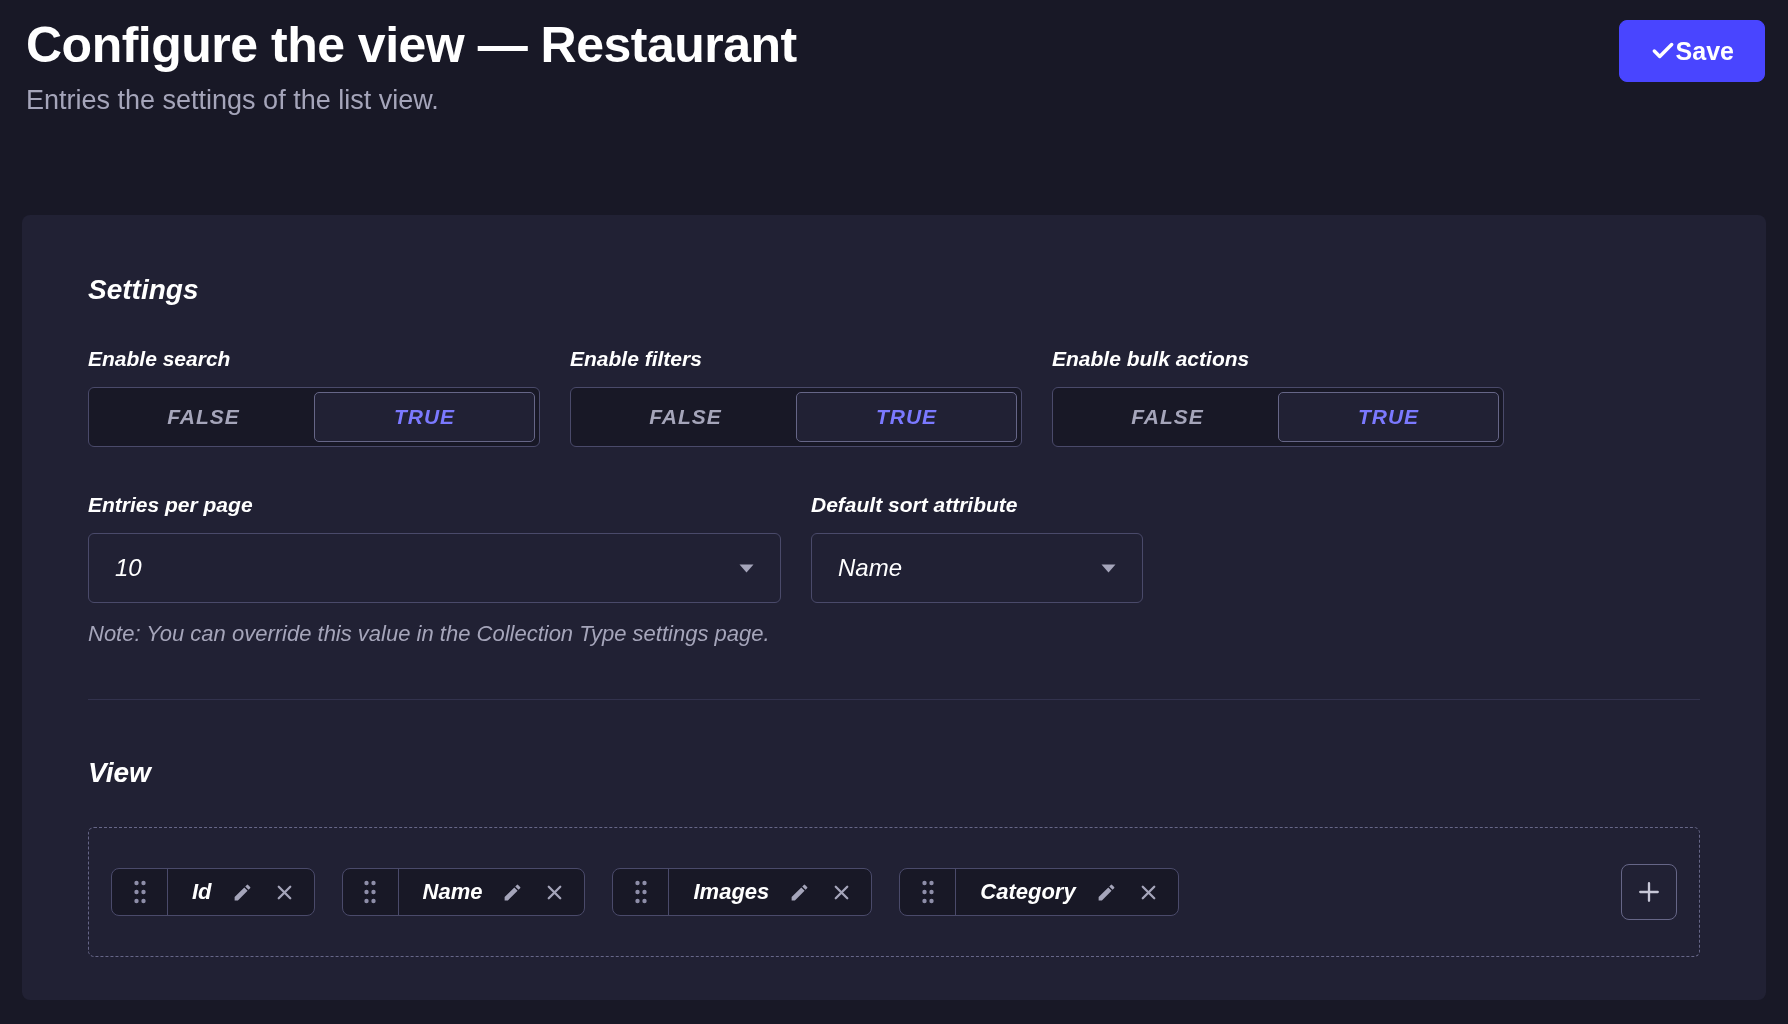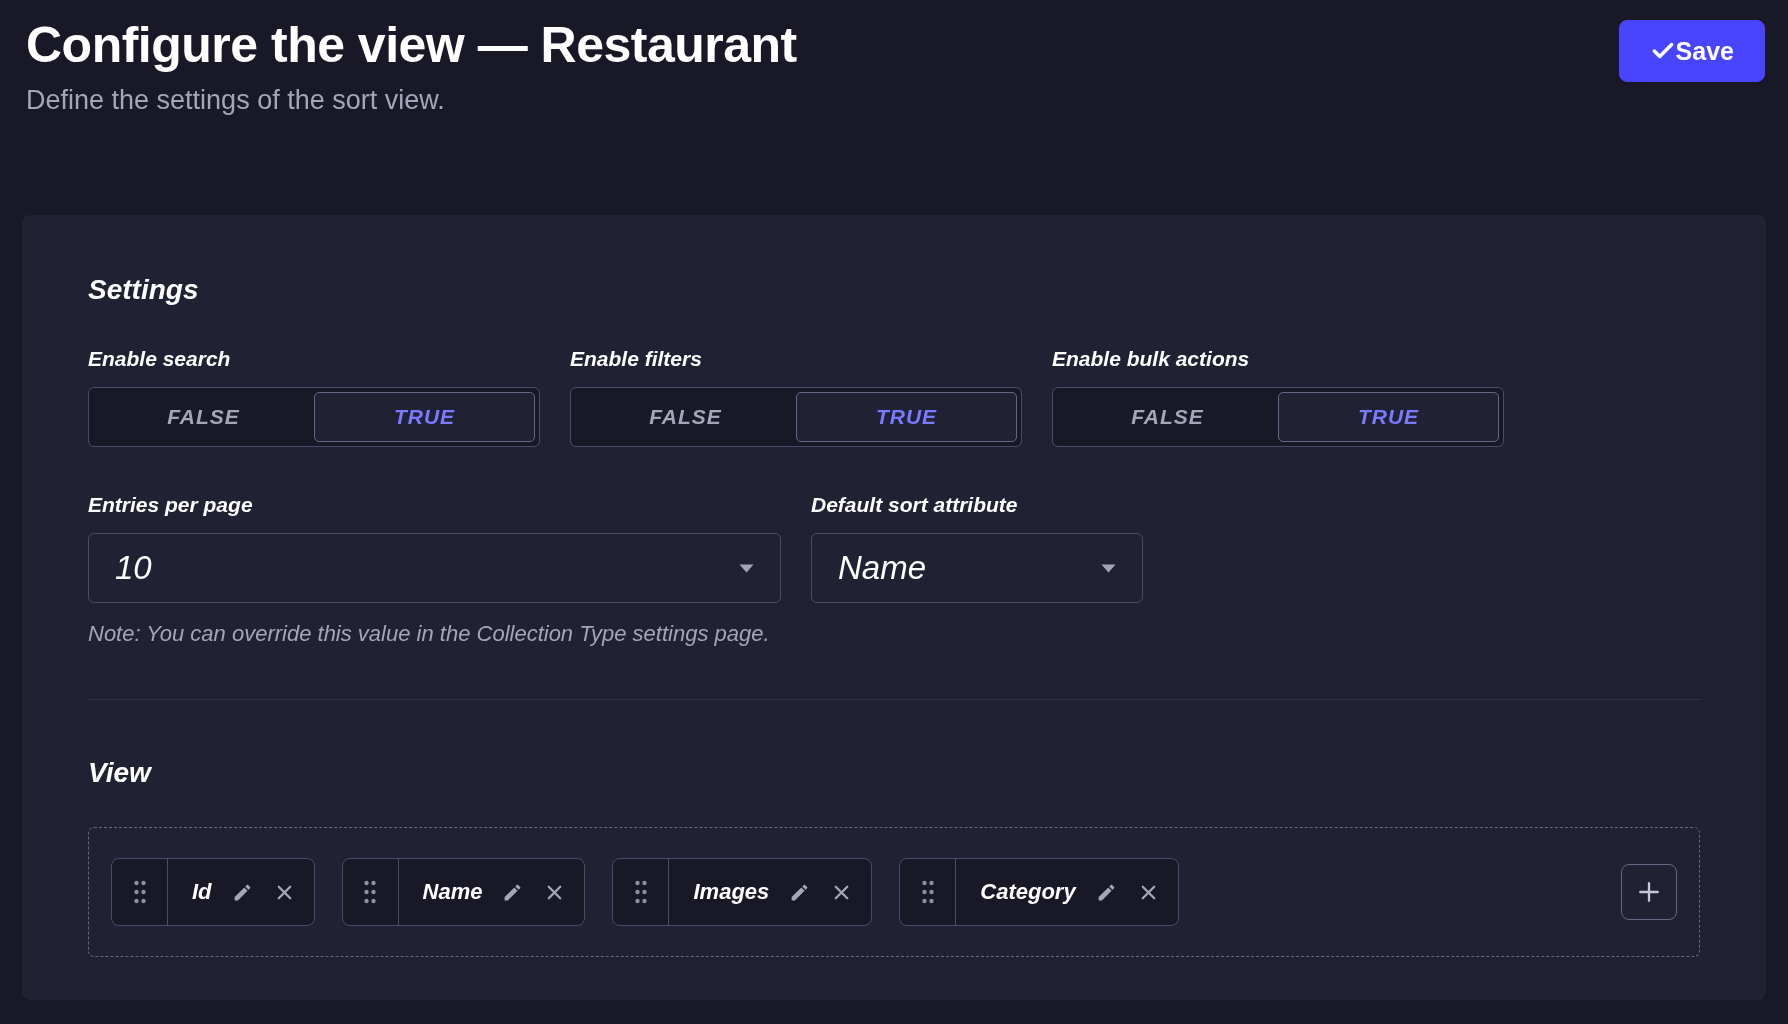--- a/index.html
+++ b/index.html
@@ -74,21 +74,21 @@
     color: #7b79ff;
   }
 
   .select-box {
     height: 70px;
     background: #212134;
     border: 1px solid #4a4a6a;
     border-radius: 6px;
     display: flex; align-items: center;
     padding: 0 26px;
-    font-size: 33px; color: #ffffff;
+    font-size: 24px; color: #ffffff;
     cursor: pointer;
   }
   .select-box .chev { margin-left: auto; }
   .note {
     margin-top: 18px;
     font-size: 22px; line-height: 26px;
     color: #a5a5ba; font-weight: 400;
   }
 
   
@@ -98,21 +98,21 @@
   .dashed-zone {
     margin-top: 37px;
     height: 130px;
     border: 1px dashed #666687;
     border-radius: 6px;
     display: flex; align-items: center;
     padding: 0 22px;
     gap: 27px;
   }
   .chip {
-    height: 68px;
+    height: 48px;
     background: #181826;
     border: 1px solid #4a4a6a;
     border-radius: 8px;
     display: flex; align-items: center;
     overflow: hidden;
   }
   .chip-handle {
     align-self: stretch;
     width: 56px;
     display: flex; align-items: center; justify-content: center;
@@ -138,21 +138,21 @@
     border-radius: 8px;
     display: flex; align-items: center; justify-content: center;
     cursor: pointer;
   }
 </style>
 </head>
 <body>
 
 <div class="header">
   <div class="page-title">Configure the view — Restaurant</div>
-  <div class="page-subtitle">Define the settings of the sort view.</div>
+  <div class="page-subtitle">Entries the settings of the list view.</div>
   <button class="save-btn">
     <span style="display:flex;">
       <svg width="26" height="26" viewBox="0 0 24 24">
           <path d="M20 6L9 17l-5-5" stroke="#ffffff" stroke-width="3.2" fill="none" stroke-linecap="round" stroke-linejoin="round"></path>
         </svg>
     </span>
     <span>Save</span>
   </button>
 </div>
 

